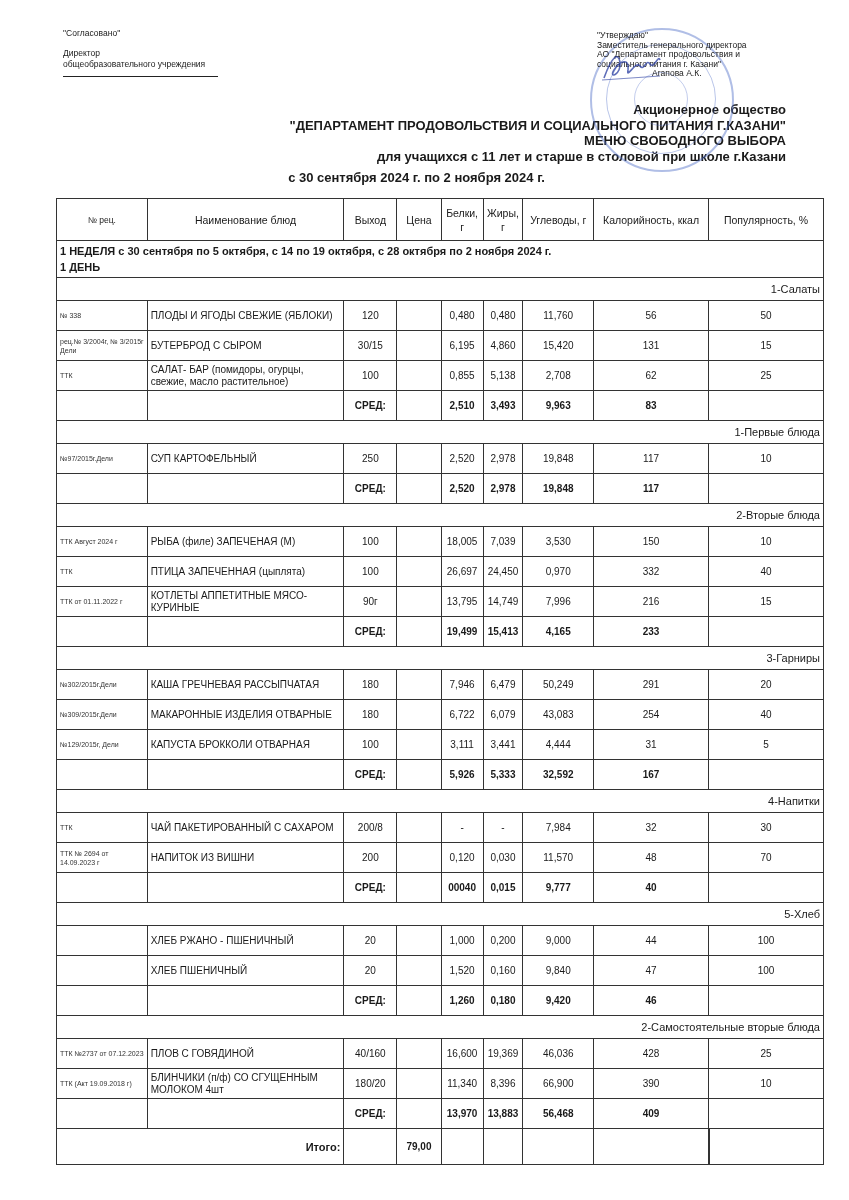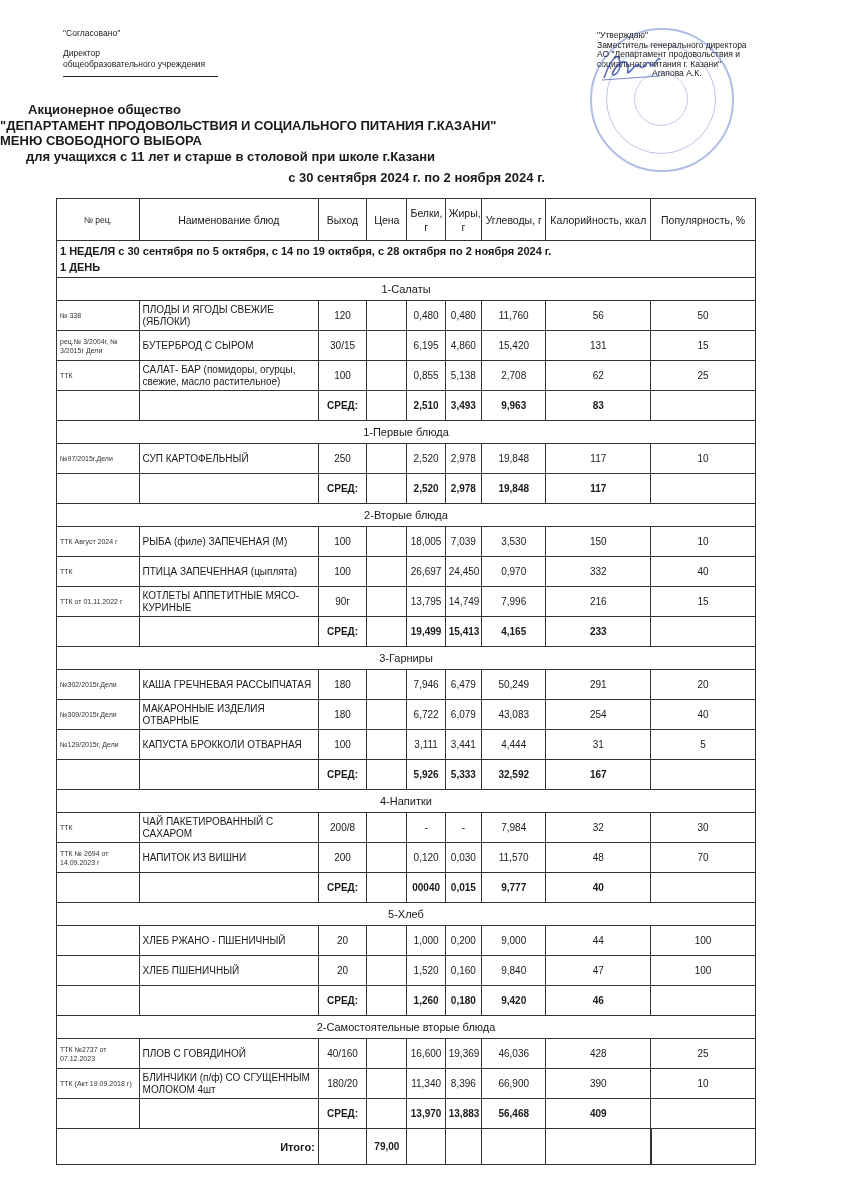--- a/index.html
+++ b/index.html
@@ -6,34 +6,34 @@
   body { width:849px; height:1200px; position:relative; overflow:hidden; font-family:"Liberation Sans", sans-serif; color:#1a1a1a; }
   .left-block { position:absolute; left:63px; top:28px; font-size:8.5px; line-height:11px; }
   .left-block .gap { height:9px; }
   .left-block .line { width:155px; border-bottom:1px solid #222; margin-top:6px; }
   .right-block { position:absolute; left:597px; top:31px; font-size:8.5px; line-height:9.5px; z-index:2; }
   .right-block .sign { padding-left:55px; }
   .stamp { position:absolute; left:590px; top:28px; width:140px; height:140px; border:2px solid rgba(80,110,200,0.45); border-radius:50%; z-index:1; }
   .stamp::before { content:""; position:absolute; left:14px; top:14px; width:108px; height:108px; border:1.5px solid rgba(80,110,200,0.4); border-radius:50%; }
   .stamp .inner { position:absolute; left:42px; top:42px; width:52px; height:52px; border:1px solid rgba(80,110,200,0.35); border-radius:50%; }
   .signature { position:absolute; left:600px; top:50px; width:62px; height:34px; z-index:3; }
-  .title-block { position:absolute; left:0; width:786px; top:102px; text-align:left; font-weight:bold; font-size:13px; line-height:15.5px; }
+  .title-block { position:absolute; left:0; width:786px; top:102px; text-align:right; font-weight:bold; font-size:13px; line-height:15.5px; }
   .title-block .t1 { padding-left:28px; font-weight:normal; font-weight:600; }
   .title-block .t4 { padding-left:26px; }
   .date-range { position:absolute; left:0; width:833px; text-align:center; top:170px; font-weight:bold; font-size:13px; }
-  table { position:absolute; left:56px; top:198px; border-collapse:collapse; table-layout:fixed; width:700px; }
+  table { position:absolute; left:56px; top:198px; border-collapse:collapse; table-layout:fixed; width:768px; }
   td, th { border:1px solid #333; padding:0 3px; font-size:10px; vertical-align:middle; }
   th { font-weight:normal; font-size:10.5px; text-align:center; height:41px; line-height:14px; }
   th.code-h { font-size:8.5px; }
   td.code { font-size:7px; line-height:9px; color:#333; }
   td.name { font-size:10px; line-height:12px; }
   td.num { text-align:center; }
   td.bold { font-weight:bold; }
   tr.week td { font-weight:bold; font-size:11px; line-height:16px; padding:2px 3px; }
-  tr.cat td { text-align:center; font-size:11px; font-weight:normal; height:22px; }
+  tr.cat td { text-align:right; font-size:11px; font-weight:normal; height:22px; }
   tr.item td { height:29px; }
   tr.avg td { height:29px; }
   tr.total td { height:35px; }
   .total-label { text-align:right; font-weight:bold; font-size:11px;margin-left:12px; }
 </style>
 </head>
 <body>
 
 <div class="left-block">
   <div>"Согласовано"</div>

